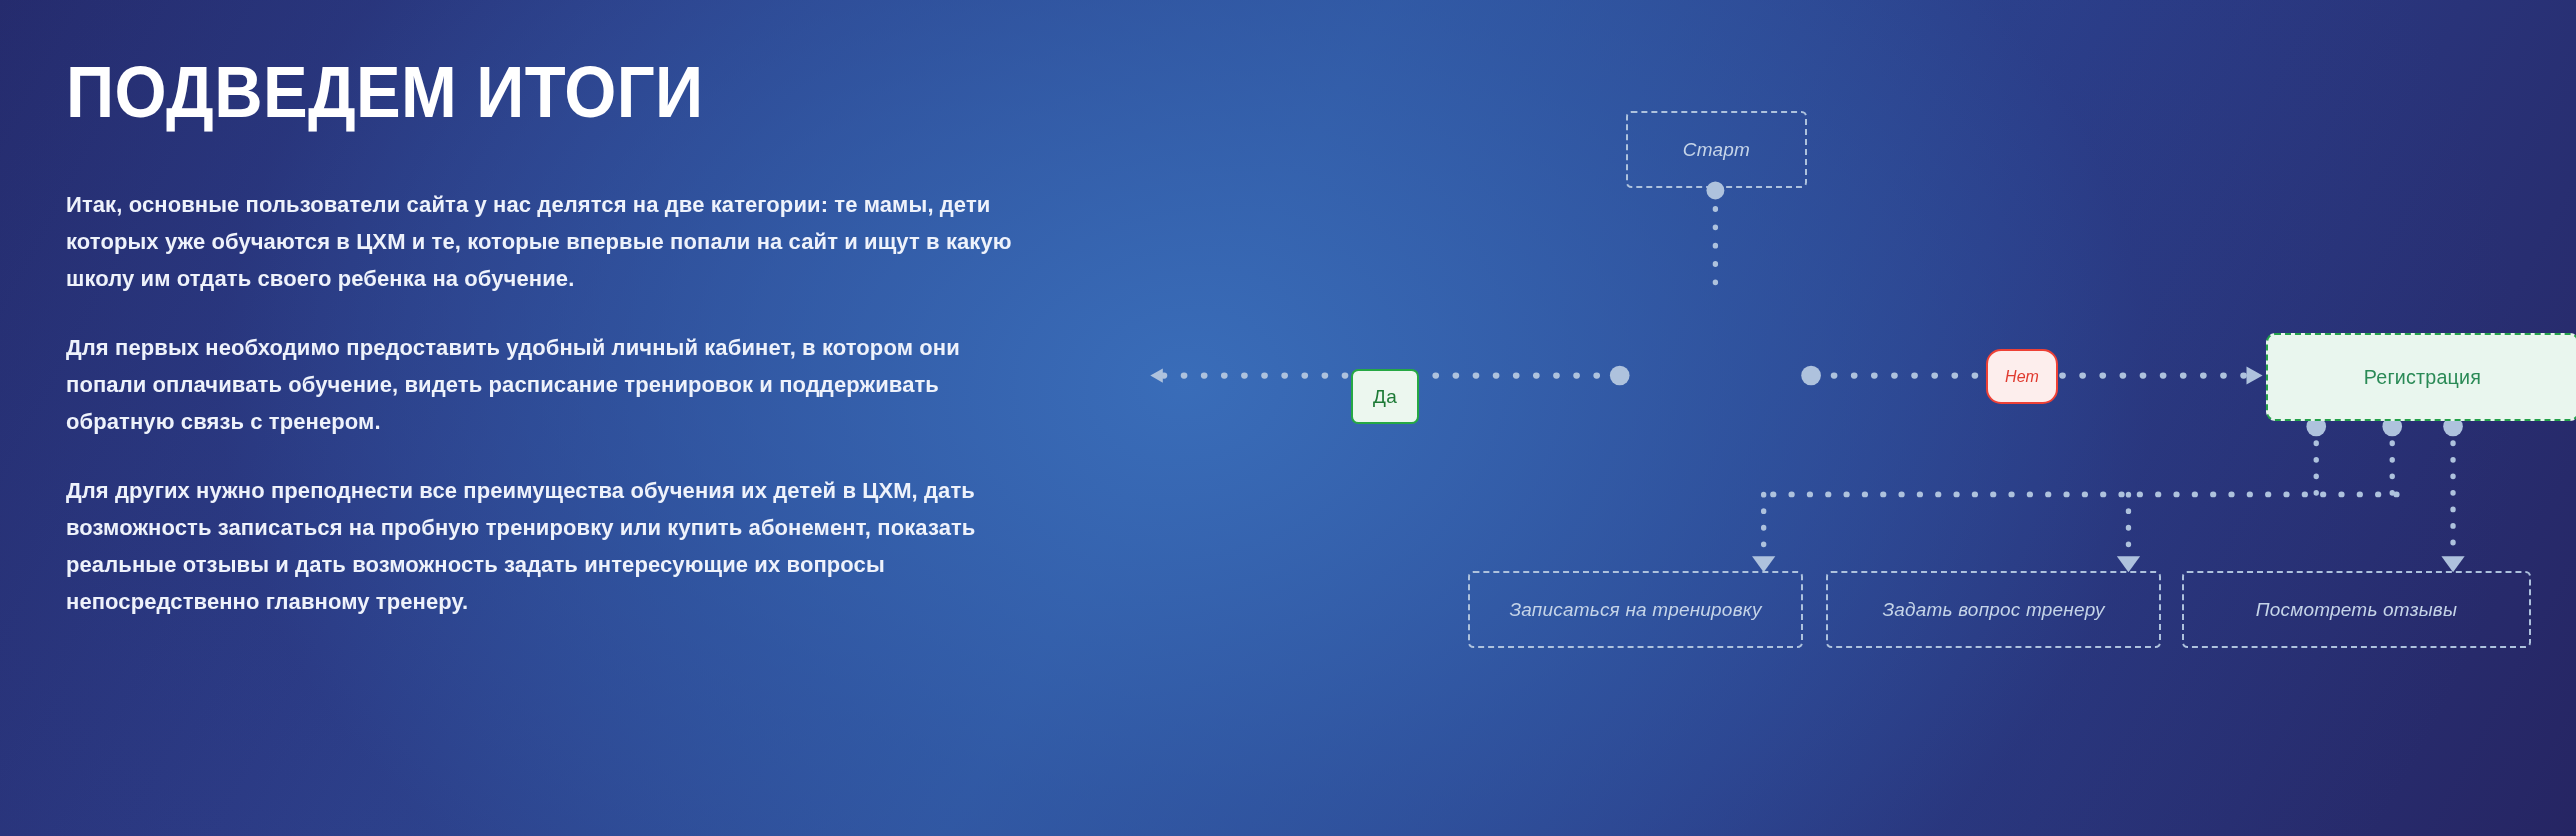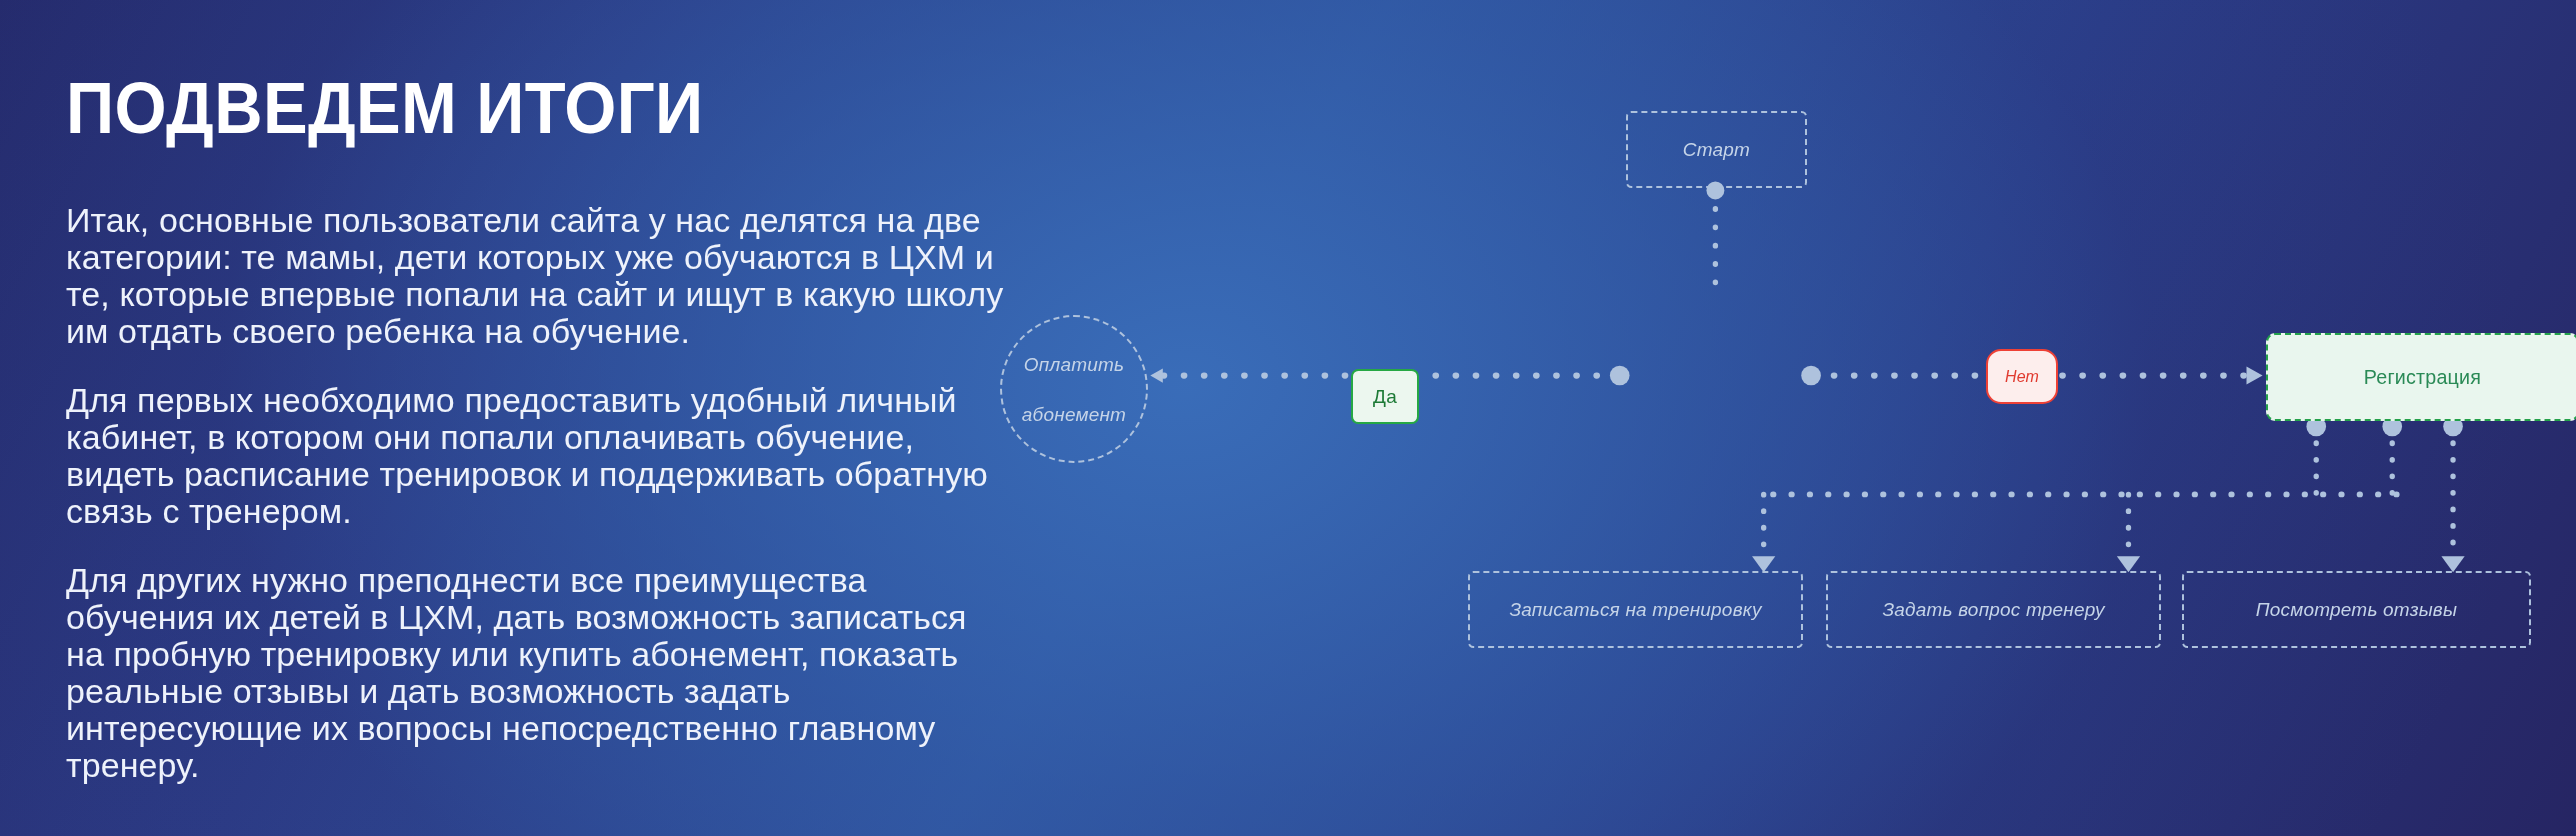--- a/index.html
+++ b/index.html
@@ -21,41 +21,41 @@
     overflow: hidden;
     background:
       radial-gradient(ellipse 1342px 984px at 46% 46%, rgba(58,110,186,0.95) 0%, rgba(50,96,172,0.55) 42%, rgba(40,70,145,0.12) 72%, rgba(0,0,0,0) 100%),
       linear-gradient(118deg, #252b6d 0%, #2c3a84 22%, #30529d 46%, #2b3c87 70%, #262563 100%);
   }
 
   
   #left-col {
     position: absolute;
     left: 66px;
-    top: 70px;
+    top: 54px;
     width: 948px;
   }
   #page-title {
     font-family: "Liberation Sans Narrow", "Liberation Sans", sans-serif;
     font-size: 72px;
     line-height: 77px;
     font-weight: bold;
     letter-spacing: 0.4px;
     color: #ffffff;
     margin: 0 0 55px 0;
     transform: scaleX(0.93);
     transform-origin: left center;
     white-space: nowrap;
   }
   .body-par {
-    font-size: 34px;
+    font-size: 22px;
     line-height: 37px;
     color: #eef2fb;
     margin: 16px 0 32px 0;
-    font-weight: 400;
+    font-weight: 700;
     letter-spacing: 0.1px;
   }
   .body-par:last-child { margin-bottom: 0; }
 
   
   #diagram {
     position: absolute;
     left: 0;
     top: 0;
     width: 2576px;
@@ -224,26 +224,20 @@
       <path d="M2367,622 L2393,622 L2380,640 Z" fill="#aec2dd"></path>
 
       <path d="M2743,477 L2743,622" fill="none" stroke="#aec2dd" stroke-width="6" stroke-linecap="round" stroke-dasharray="0.5 18"></path>
       <path d="M2730,622 L2756,622 L2743,640 Z" fill="#aec2dd"></path>
     </svg>
 
     <div class="node node-dashed" id="node-start">
       <span class="lbl">Старт</span>
     </div>
 
-    <div class="node node-dashed" id="node-pay">
-      <div>
-        <span class="lbl">Оплатить</span><br>
-        <span class="lbl">абонемент</span>
-      </div>
-    </div>
 
 
     <div class="node" id="node-yes">
       <span class="lbl">Да</span>
     </div>
 
     <div class="node" id="node-no">
       <span class="lbl">Нет</span>
     </div>
 

